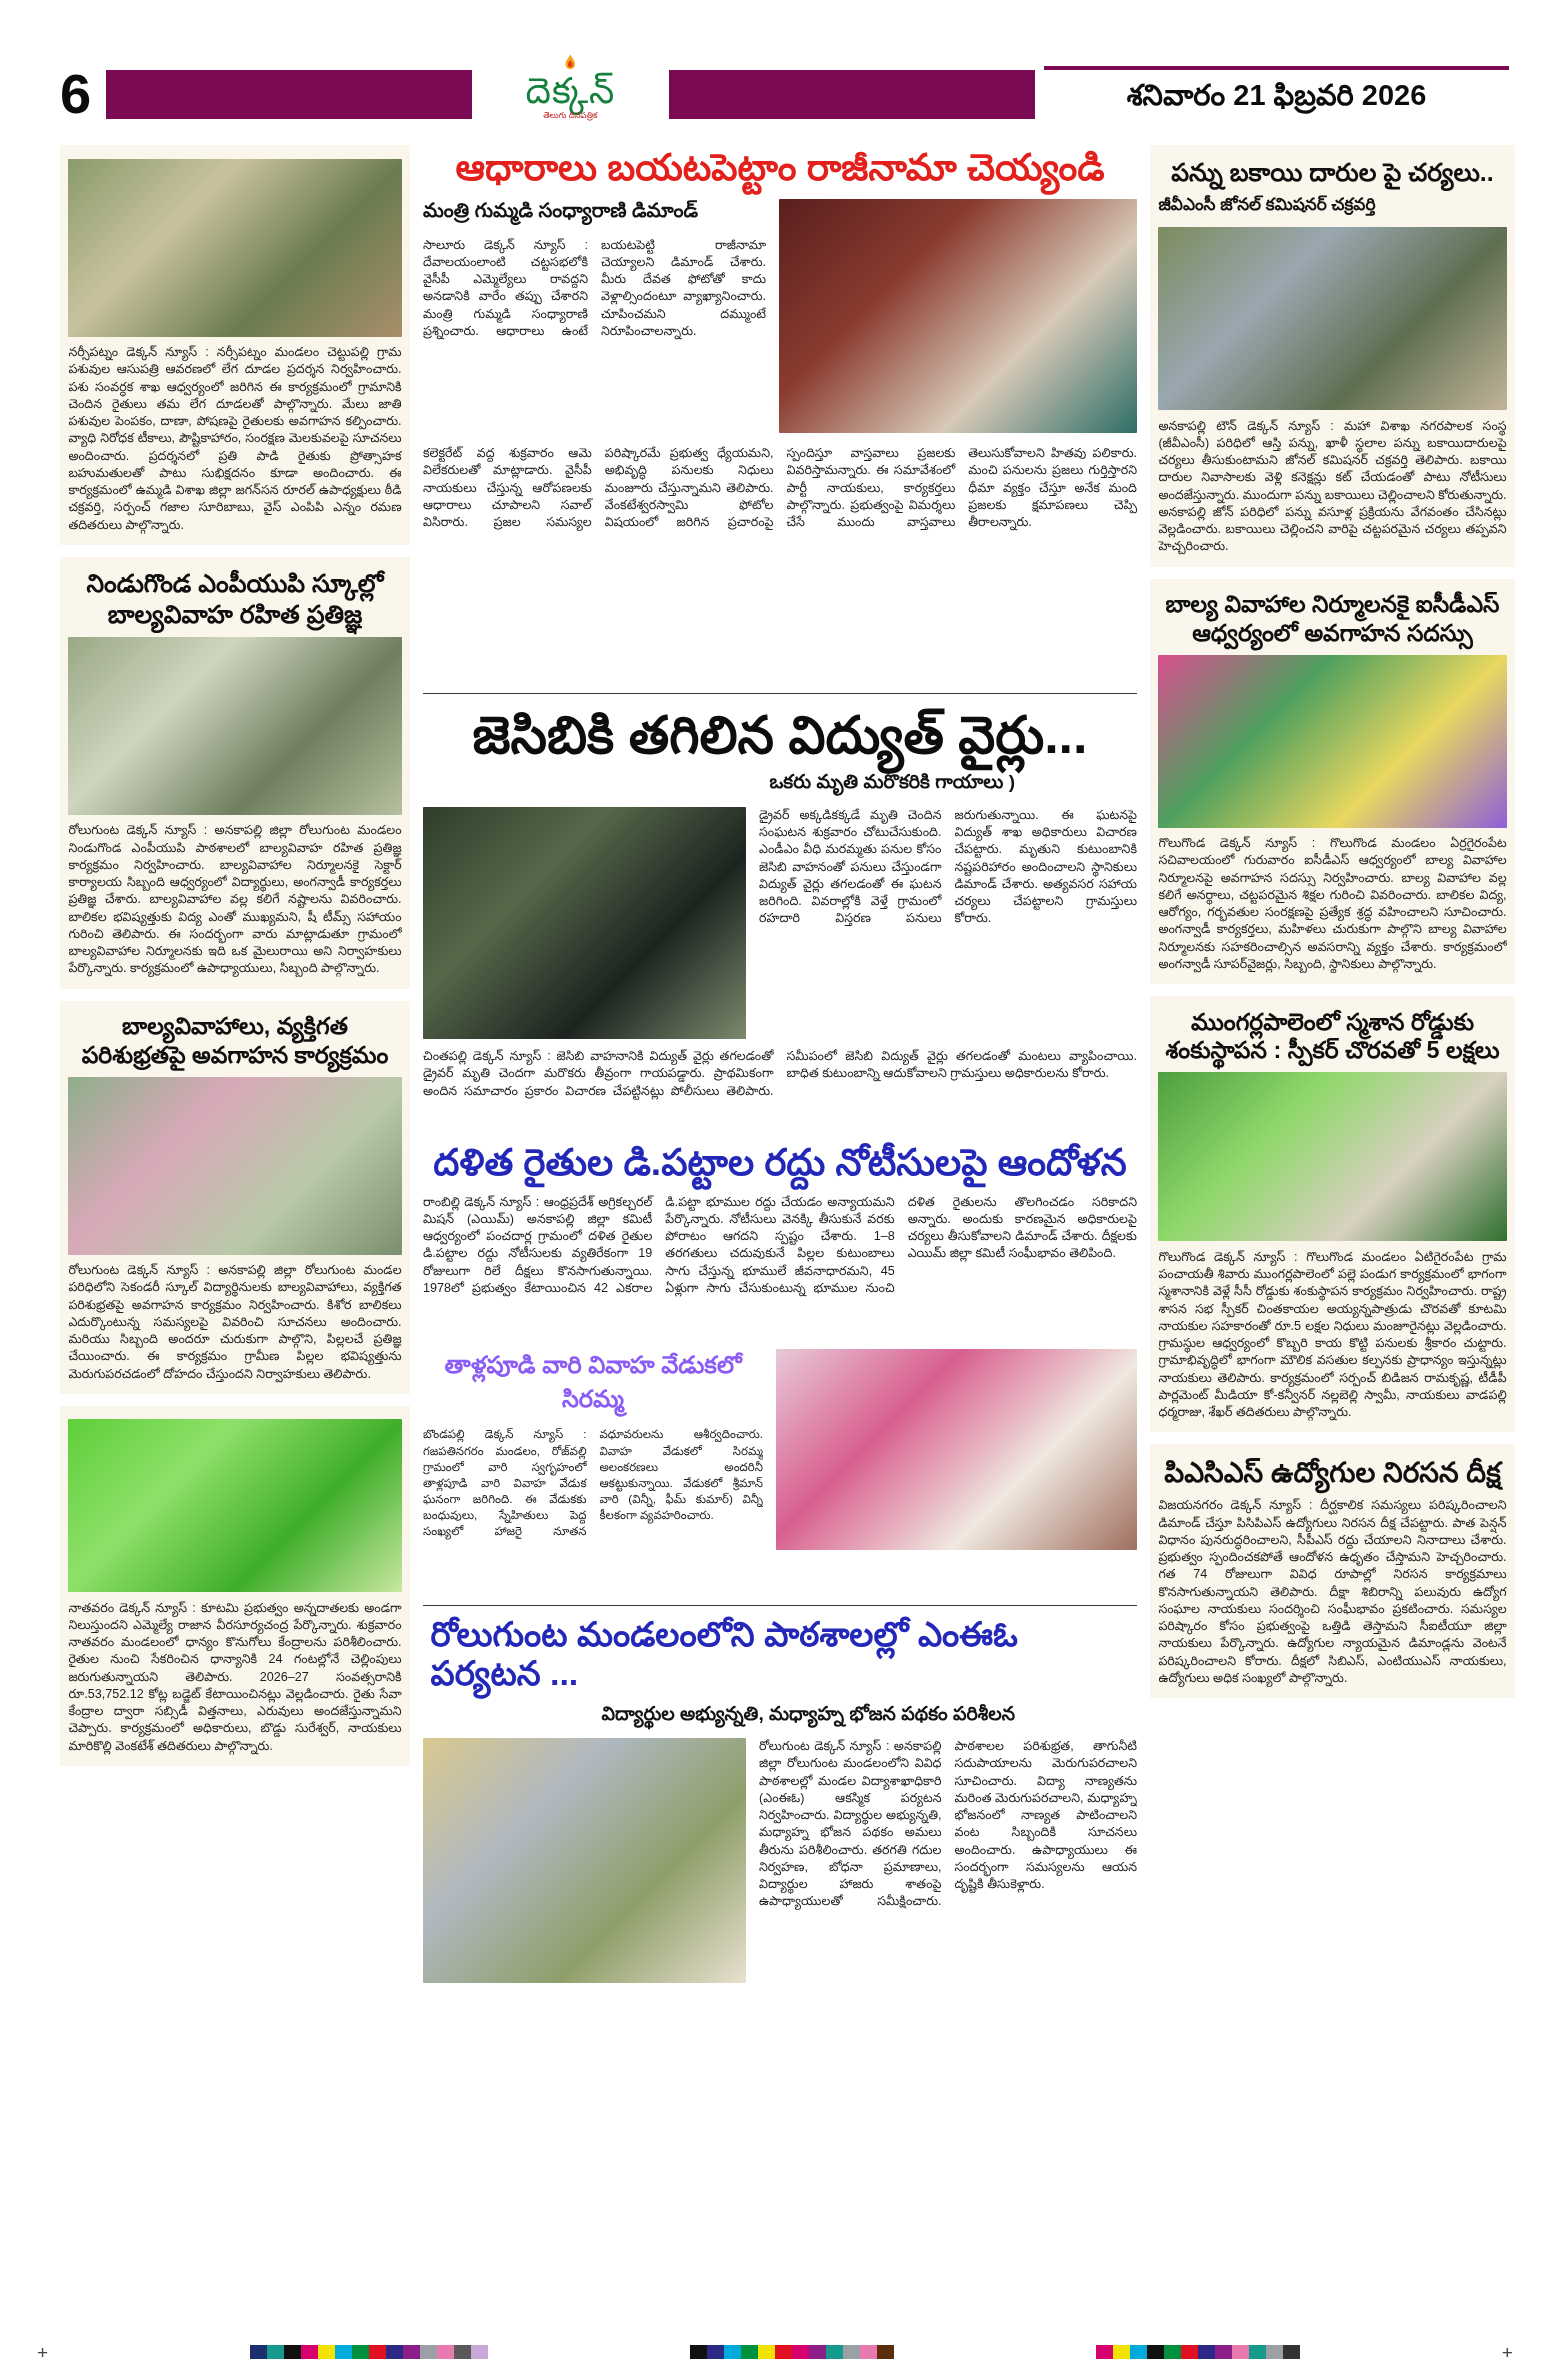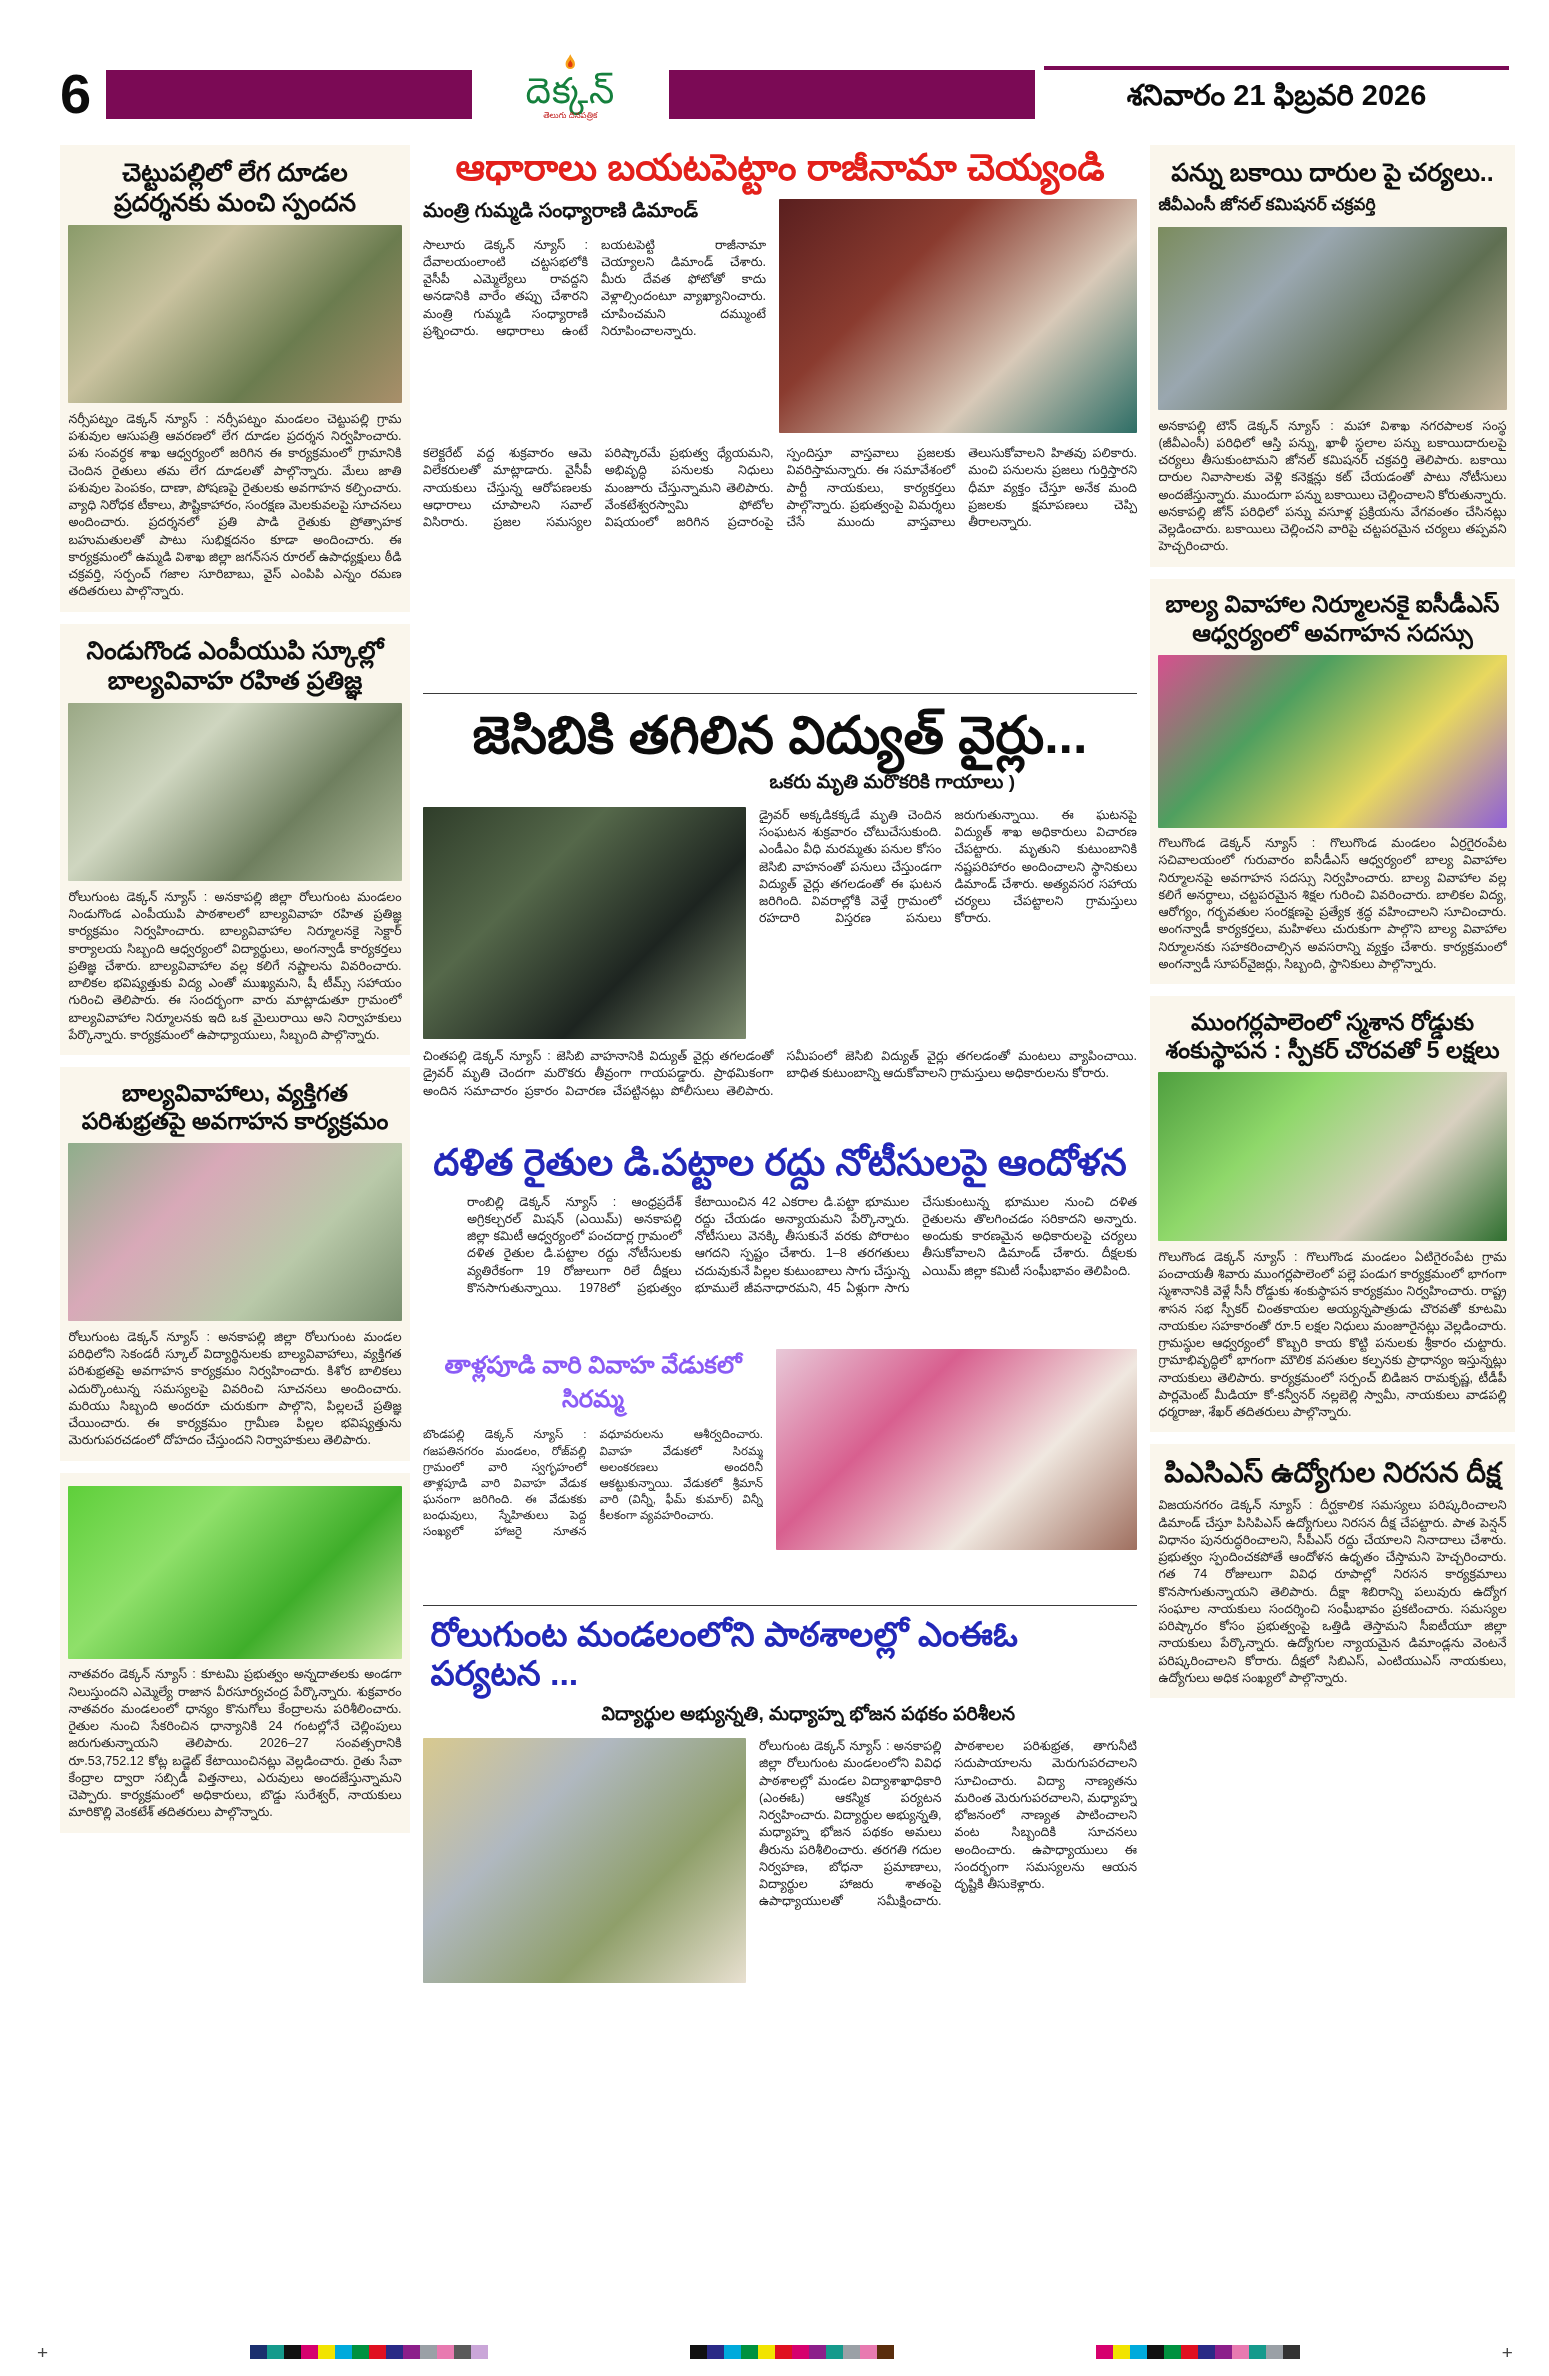--- a/index.html
+++ b/index.html
@@ -19,21 +19,21 @@
   .main{display:flex;gap:13px;padding:22.5px 41px 0 60px;align-items:flex-start;}
   .col-left{width:350px;flex:none;}
   .col-center{width:714px;flex:none;}
   .col-right{width:365px;flex:none;}
   .sidebox{background:#faf6ec;padding:9.4px 8.4px 11.2px;margin-bottom:12px;}
   .h-side{font-size:25px;font-weight:bold;text-align:center;line-height:1.22;color:#101010;margin:1.9px 5.6px 7.5px;}
   .h-side.small{font-size:23.4px;}
   .photo{width:100%;border-radius:0.9px;margin:3.7px 0 7.5px;}
   .body{font-size:12.6px;line-height:1.37;text-align:justify;color:#1c1c1c;overflow:hidden;}
   .cols2{column-count:2;column-gap:13px;}
-  .cols3{column-count:3;column-gap:13px;margin-left:44px;}
+  .cols3{column-count:3;column-gap:13px;}
   .cols4{column-count:4;column-gap:13px;}
   .h-red{font-size:37px;font-weight:bold;color:#e3201b;text-align:center;line-height:1.15;margin:1.9px 0 9.4px;}
   .h-blue{font-size:37px;font-weight:bold;color:#2328b8;text-align:center;line-height:1.15;margin:3.7px 0 9.4px;}
   .h-blue.mid{font-size:34px;text-align:left;padding-left:7.5px;}
   .h-big{font-size:52px;font-weight:bold;color:#0d0d0d;text-align:center;line-height:1.1;margin:9.4px 0 7.5px;}
   .h-red-sm{font-size:24px;font-weight:bold;color:#8b5cf6;text-align:center;margin:1.9px 0 7.5px;}
   .subhead{font-size:19.7px;font-weight:bold;text-align:left;color:#141414;margin:0 0 9.4px;}
   .subhead.right{text-align:right;padding-right:122px;font-size:19px;}
   .sub-stack{font-size:17px;font-weight:bold;text-align:center;color:#141414;line-height:1.5;margin:13px 0;}
   .row{display:flex;gap:13px;}
@@ -64,21 +64,20 @@
     <div class="hbar" style="background: rgb(123, 10, 85);"></div>
     <div class="datecell" style="border-top:4.7px solid #7b0a55;">
       <div class="dateline">శనివారం 21 ఫిబ్రవరి 2026</div>
     </div>
   </div>
 
   <div class="main">
 
     <div class="col-left">
       <div class="sidebox">
-        <div class="h-side">చెట్టుపల్లిలో లేగ దూడల ప్రదర్శనకు మంచి స్పందన</div>
         <div class="photo" style="height: 178px; background: linear-gradient(135deg, rgb(138, 155, 106), rgb(201, 194, 159), rgb(107, 124, 79), rgb(169, 143, 106));"></div>
         <div class="body">నర్సీపట్నం డెక్కన్ న్యూస్ : నర్సీపట్నం మండలం చెట్టుపల్లి గ్రామ పశువుల ఆసుపత్రి ఆవరణలో లేగ దూడల ప్రదర్శన నిర్వహించారు. పశు సంవర్ధక శాఖ ఆధ్వర్యంలో జరిగిన ఈ కార్యక్రమంలో గ్రామానికి చెందిన రైతులు తమ లేగ దూడలతో పాల్గొన్నారు. మేలు జాతి పశువుల పెంపకం, దాణా, పోషణపై రైతులకు అవగాహన కల్పించారు. వ్యాధి నిరోధక టీకాలు, పౌష్టికాహారం, సంరక్షణ మెలకువలపై సూచనలు అందించారు. ప్రదర్శనలో ప్రతి పాడి రైతుకు ప్రోత్సాహక బహుమతులతో పాటు సుభిక్షదనం కూడా అందించారు. ఈ కార్యక్రమంలో ఉమ్మడి విశాఖ జిల్లా జగన్‌సన రూరల్ ఉపాధ్యక్షులు ఠీడి చక్రవర్తి, సర్పంచ్ గజాల సూరిబాబు, వైస్ ఎంపిపి ఎన్నం రమణ తదితరులు పాల్గొన్నారు.</div>
       </div>
       <div class="sidebox">
         <div class="h-side">నిండుగొండ ఎంపీయుపి స్కూల్లో బాల్యవివాహ రహిత ప్రతిజ్ఞ</div>
         <div class="photo" style="height: 178px; background: linear-gradient(135deg, rgb(154, 168, 133), rgb(207, 214, 192), rgb(111, 127, 95), rgb(181, 192, 160));"></div>
         <div class="body">రోలుగుంట డెక్కన్ న్యూస్ : అనకాపల్లి జిల్లా రోలుగుంట మండలం నిండుగొండ ఎంపీయుపి పాఠశాలలో బాల్యవివాహ రహిత ప్రతిజ్ఞ కార్యక్రమం నిర్వహించారు. బాల్యవివాహాల నిర్మూలనకై సెక్టార్ కార్యాలయ సిబ్బంది ఆధ్వర్యంలో విద్యార్థులు, అంగన్వాడీ కార్యకర్తలు ప్రతిజ్ఞ చేశారు. బాల్యవివాహాల వల్ల కలిగే నష్టాలను వివరించారు. బాలికల భవిష్యత్తుకు విద్య ఎంతో ముఖ్యమని, షీ టీమ్స్ సహాయం గురించి తెలిపారు. ఈ సందర్భంగా వారు మాట్లాడుతూ గ్రామంలో బాల్యవివాహాల నిర్మూలనకు ఇది ఒక మైలురాయి అని నిర్వాహకులు పేర్కొన్నారు. కార్యక్రమంలో ఉపాధ్యాయులు, సిబ్బంది పాల్గొన్నారు.</div>
       </div>
       <div class="sidebox">
         <div class="h-side small">బాల్యవివాహాలు, వ్యక్తిగత పరిశుభ్రతపై అవగాహన కార్యక్రమం</div>

